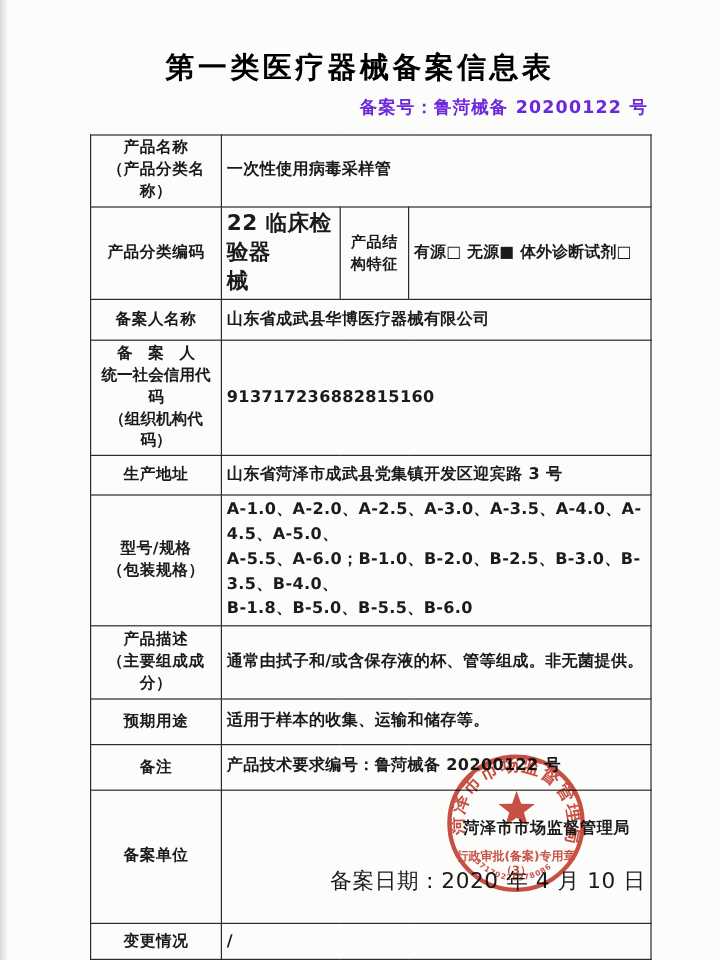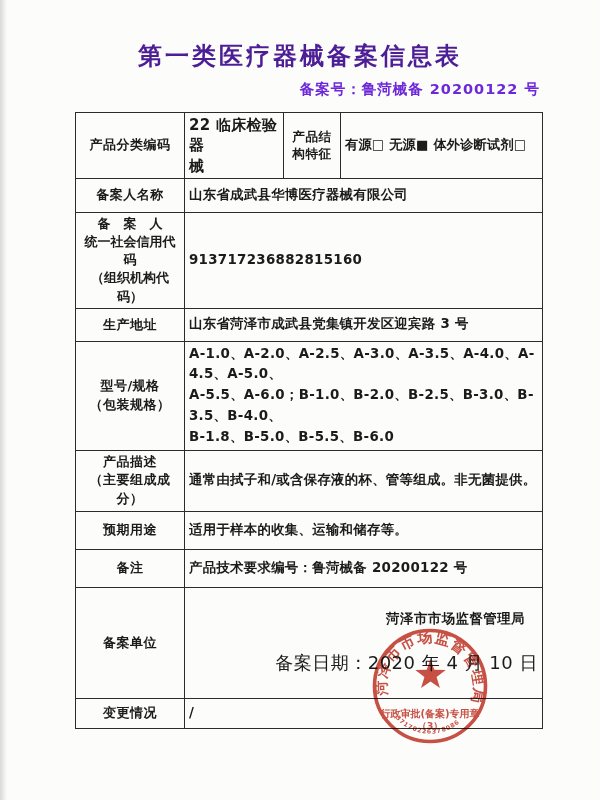--- a/index.html
+++ b/index.html
@@ -11,21 +11,21 @@
   }
   
   .scan-edge{
     position:absolute;left:0;top:0;width:7px;height:100%;
     background:linear-gradient(to right,rgba(60,60,60,.18),rgba(0,0,0,0));
     pointer-events:none;
   }
   .page-title{
     position:absolute;top:40px;left:0;width:100%;
     text-align:center;font-size:24px;font-weight:700;letter-spacing:3px;
-    color:#4c1d95;margin:0;
+    color:#000000;margin:0;
   }
   .record-no{
     position:absolute;top:80px;right:60px;
     font-size:14.5px;font-weight:700;letter-spacing:1px;color:#6d28d9;
   }
   table.reg{
     position:absolute;left:75px;top:112px;width:467px;
     border-collapse:collapse;table-layout:fixed;
   }
   table.reg td{
@@ -40,21 +40,21 @@
   }
   td.lbl.small{font-size:13px;letter-spacing:0;}
   td.val{
     text-align:left;font-weight:600;font-size:13.4px;line-height:1.55;
     padding-left:15px;padding-right:8px;white-space:pre-line;letter-spacing:.3px;
   }
   .r1{height:43px}.r2{height:38px}.r3{height:34px}.r4{height:62px}
   .r5{height:32px}.r6{height:33px}.r7{height:102px}.r8{height:61px}
   .r9{height:38px}.r10{height:40px}.r11{height:38px}.r12{height:75px}.r13{height:30px}
   td.v-struct{padding-left:10px;font-size:13.2px;letter-spacing:.2px;}
-  td.v-code{padding-left:8px;font-size:15px;line-height:1.35;}
+  td.v-code{padding-left:8px;font-size:18px;line-height:1.35;}
   td.l-struct{font-size:12.6px;}
   td.v-unit{vertical-align:bottom;text-align:right;padding-right:38px;padding-bottom:3px;}
   .agency-line1{font-weight:700;font-size:13.4px;line-height:1.4;padding-right:13px;letter-spacing:.5px;}
   .agency-line2{font-weight:400;font-size:18px;line-height:1.4;letter-spacing:.5px;text-align:right;}
   
   .stamp{
     position:absolute;left:370px;top:624px;width:120px;height:124px;
     color:#c3392b;
     mix-blend-mode:multiply;
     opacity:.88;
@@ -71,20 +71,25 @@
 <div class="record-no">备案号：鲁菏械备 20200122 号</div>
 
 <table class="reg">
   <colgroup>
     <col style="width:109px">
       <col style="width:99px">
       <col style="width:57px">
       <col style="width:202px">
   </colgroup>
   <tbody>
+      <tr class="r1">
+    <td class="lbl">产品名称
+（产品分类名称）</td>
+    <td class="val" colspan="3">一次性使用病毒采样管</td>
+  </tr>
   <tr class="r2">
     <td class="lbl">产品分类编码</td>
     <td class="val v-code">22 临床检验器
 械</td>
     <td class="lbl l-struct">产品结
 构特征</td>
     <td class="val v-struct">有源□ 无源■ 体外诊断试剂□</td>
   </tr>
   <tr class="r3">
     <td class="lbl">备案人名称</td>

